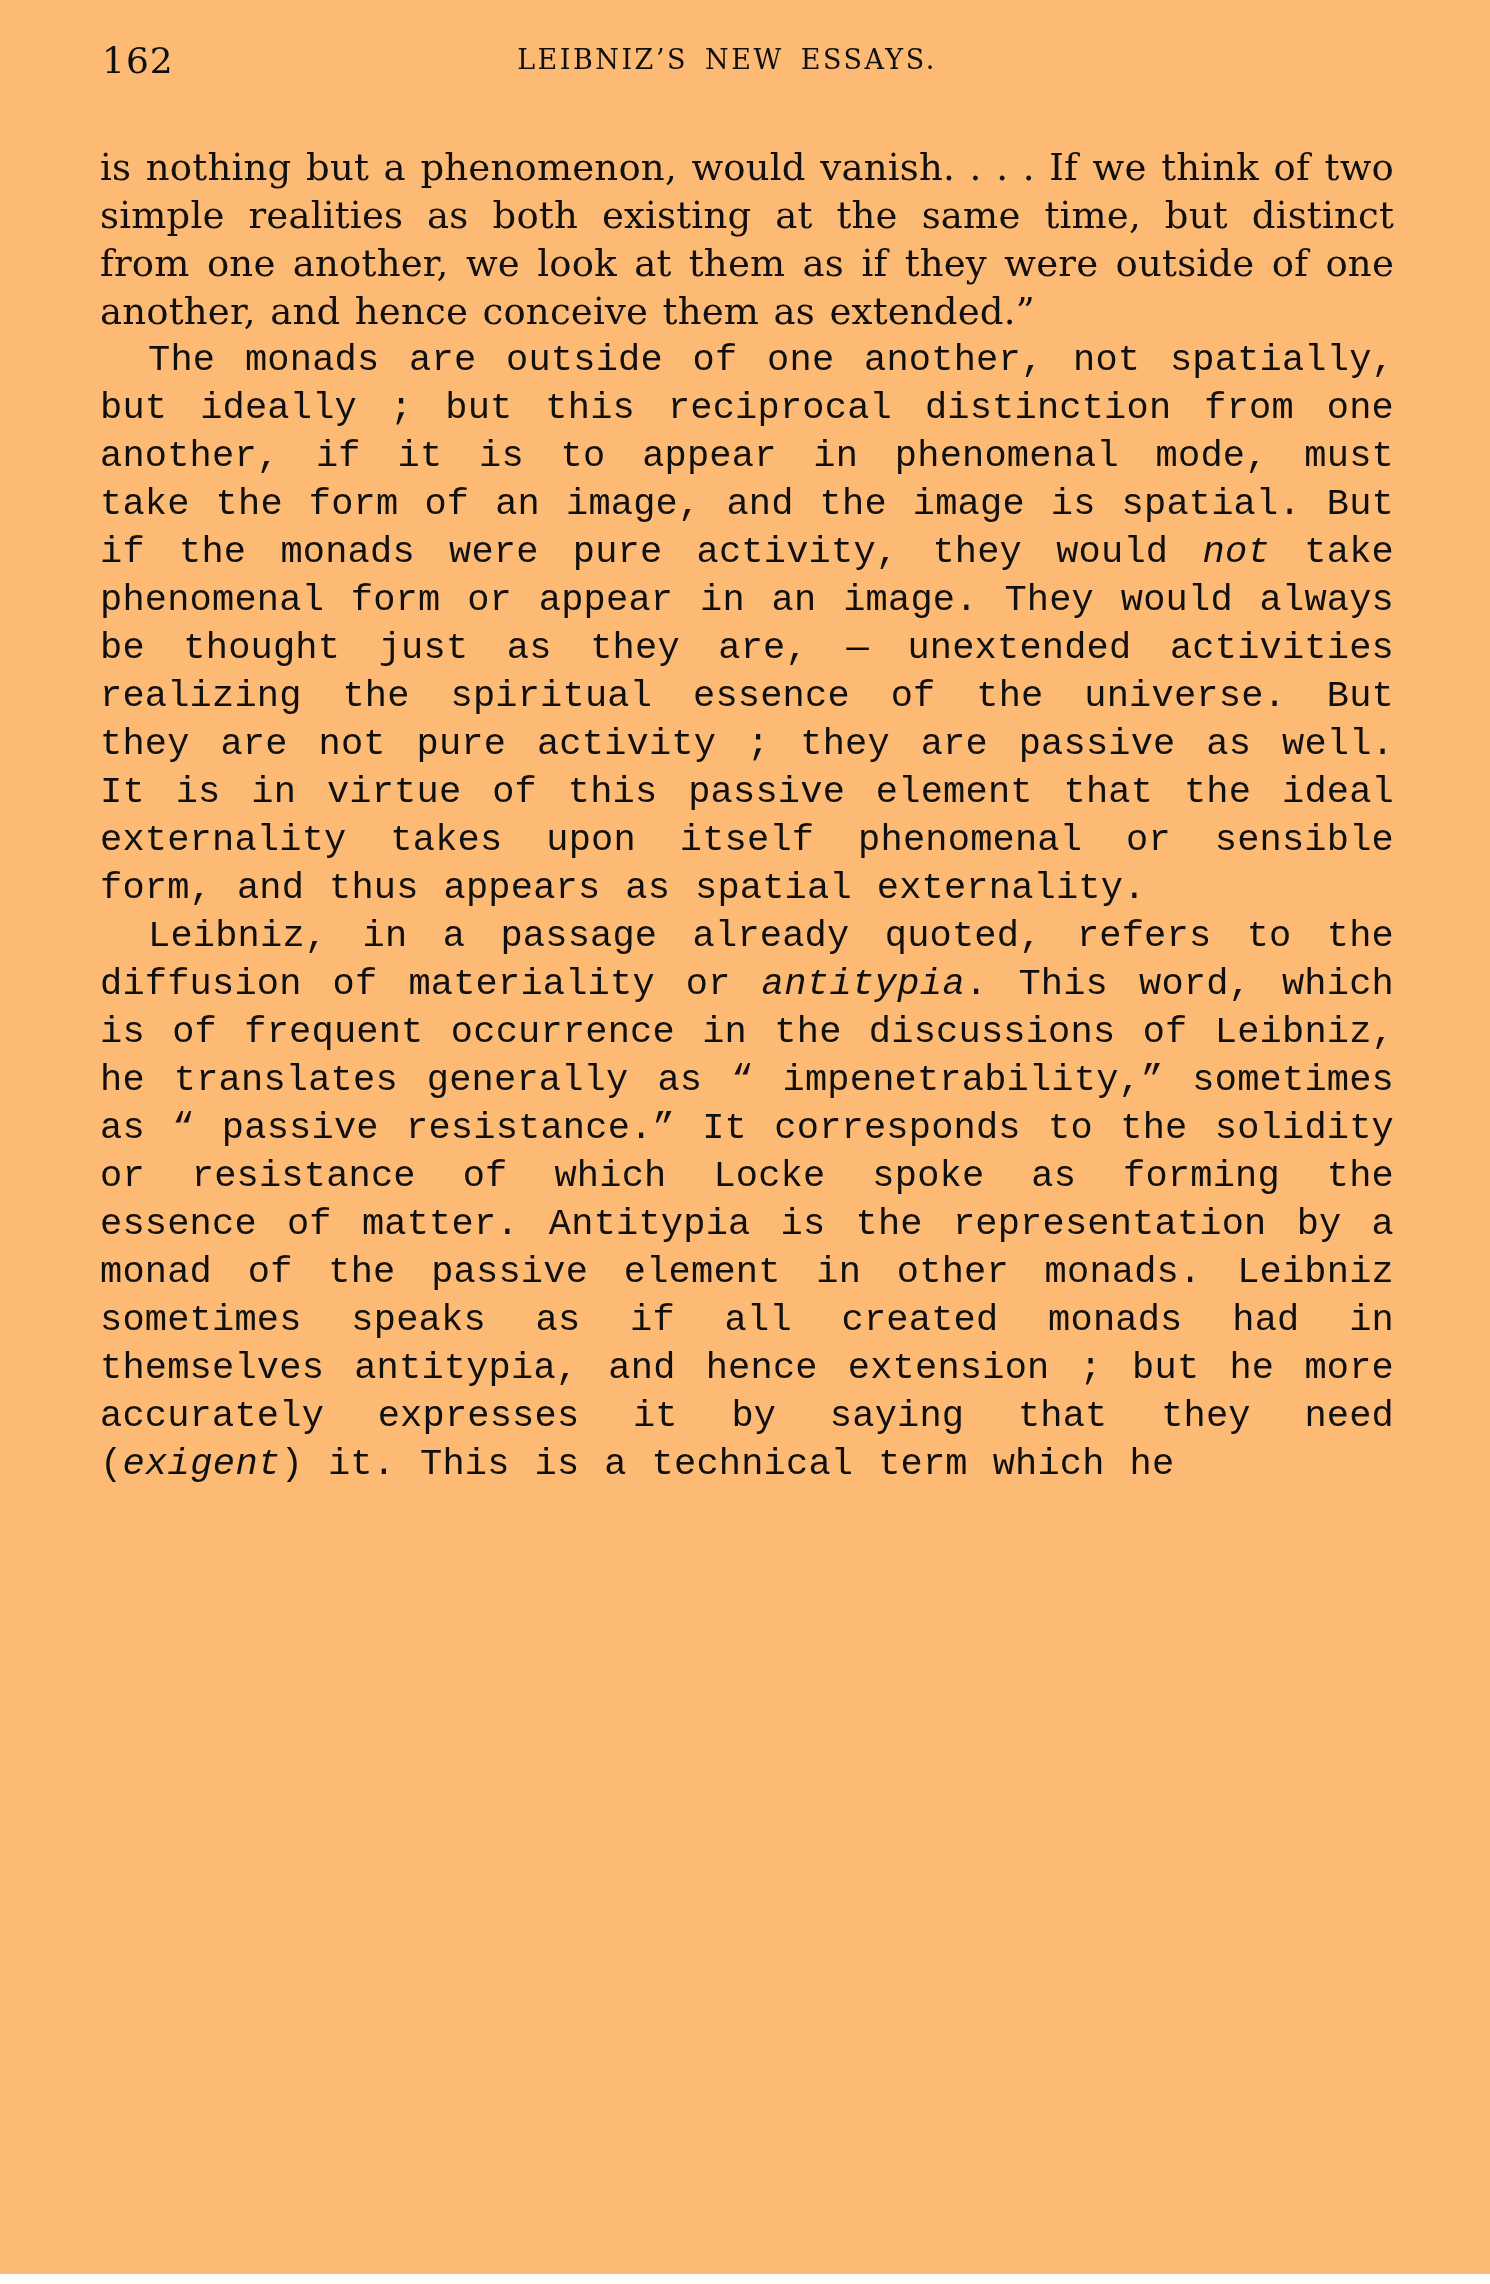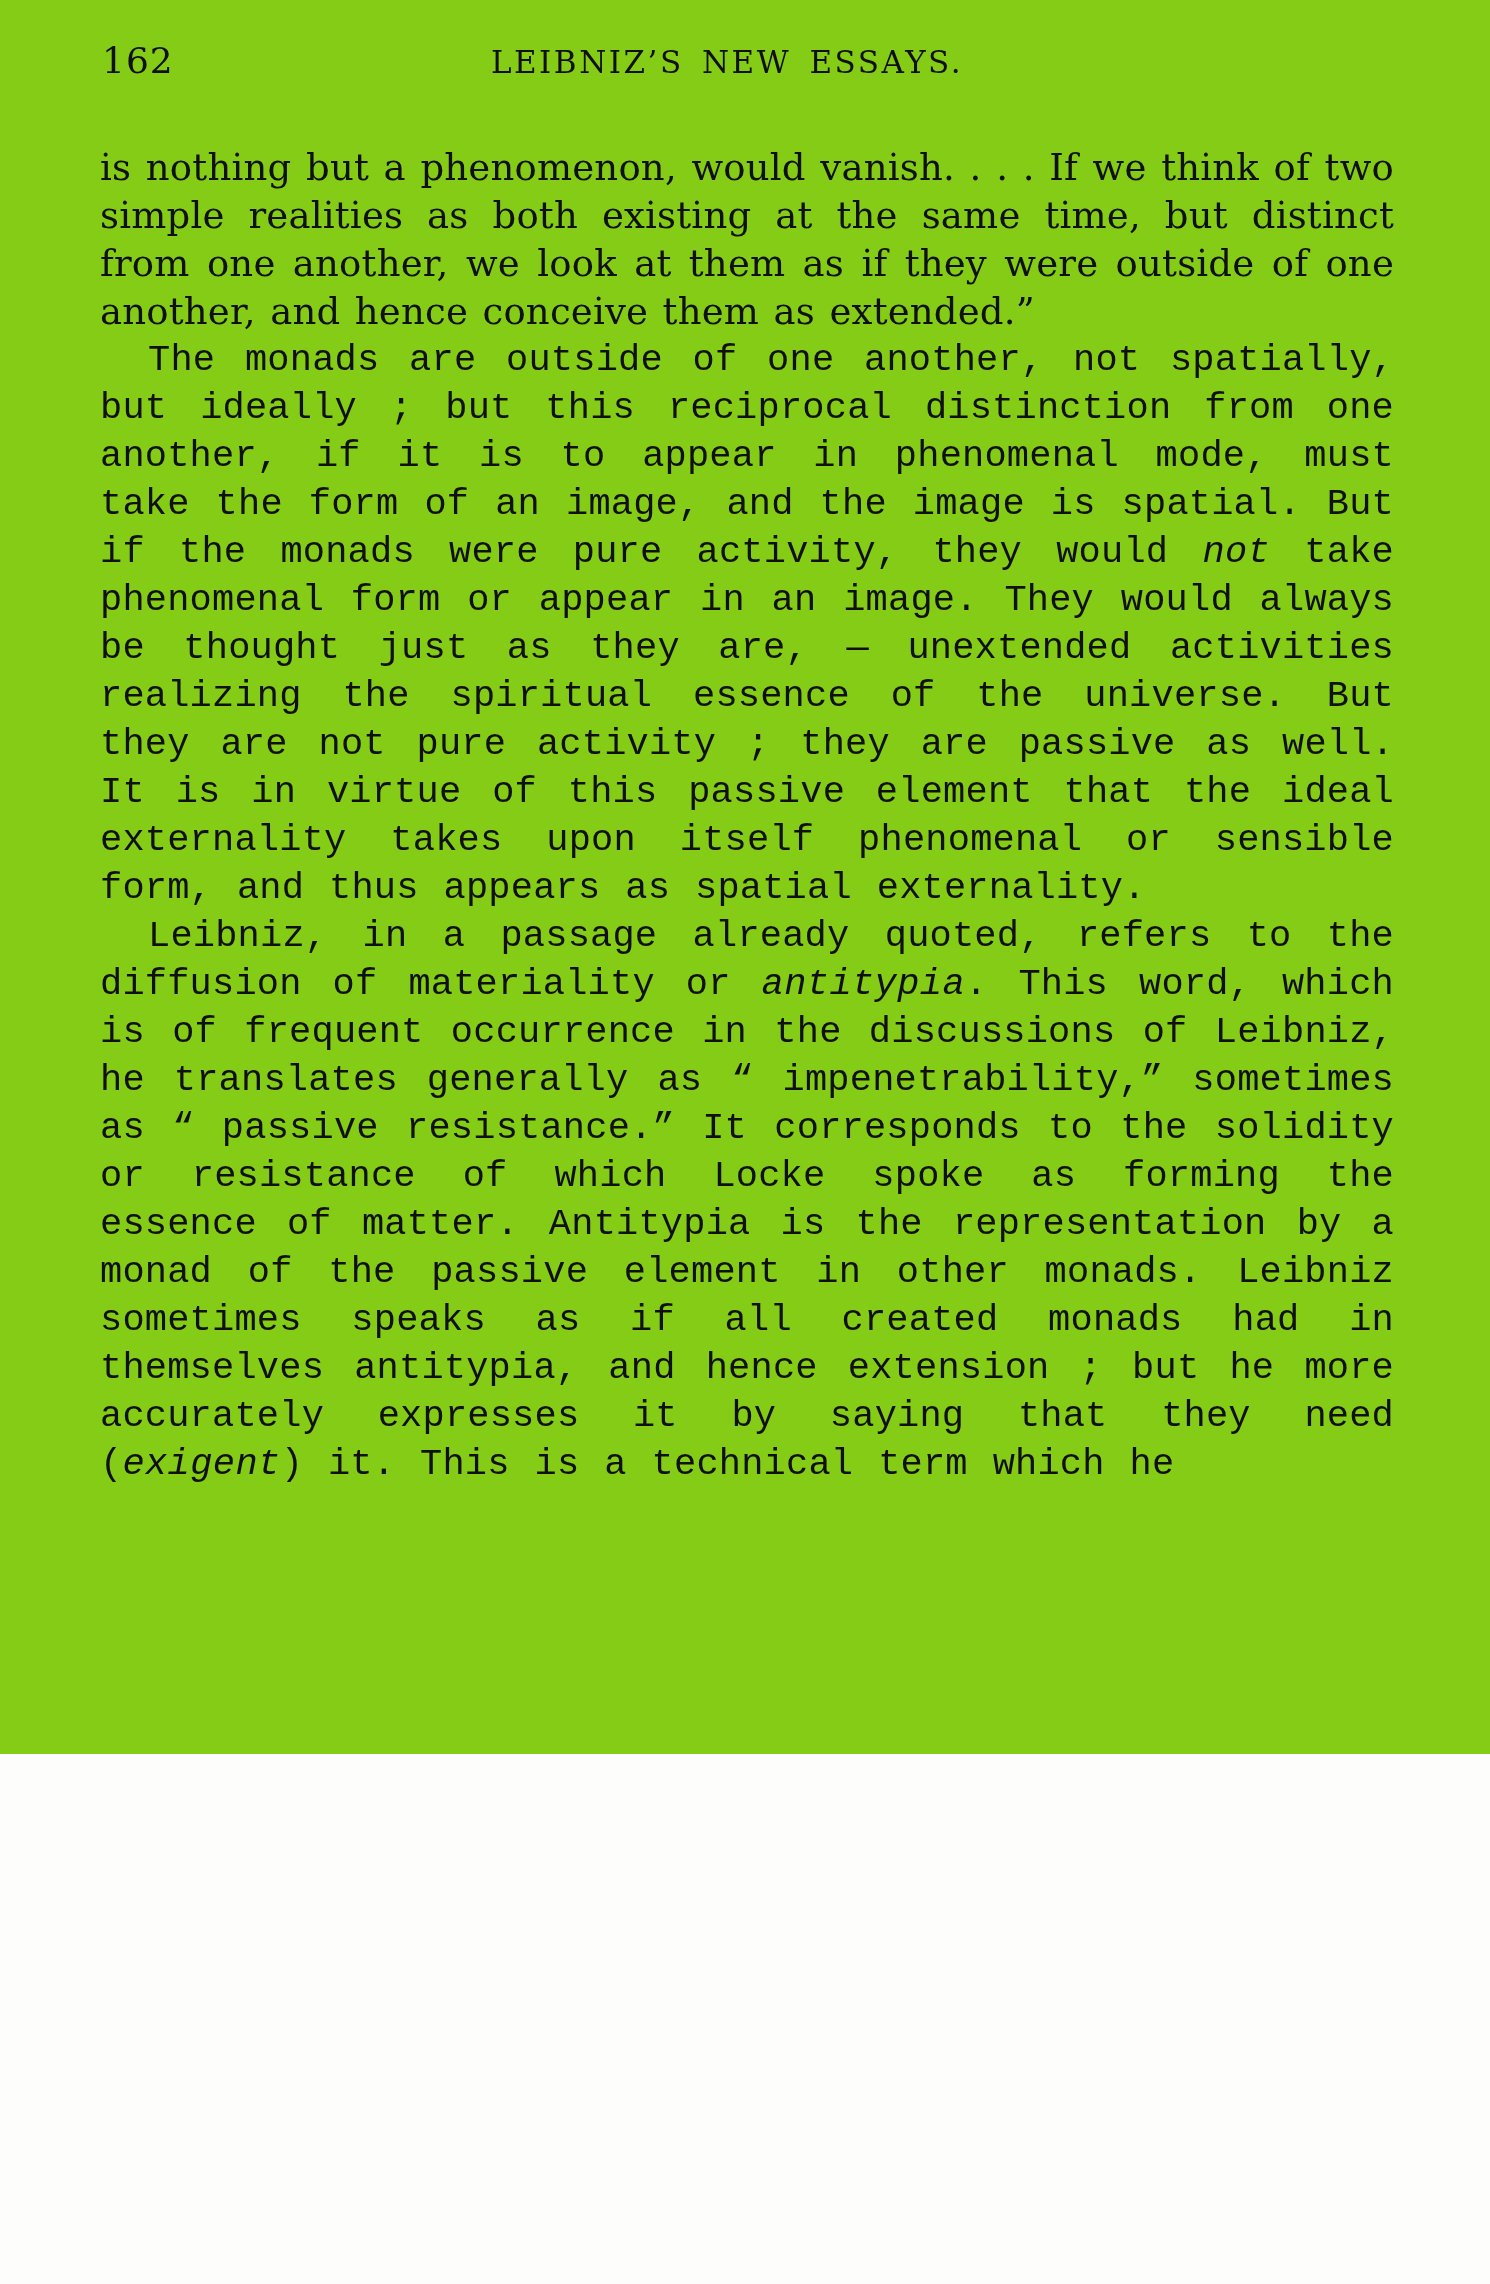--- a/index.html
+++ b/index.html
@@ -11,23 +11,23 @@
       background: #fdfdfb;
       color: #101010;
       font-family: "DejaVu Serif", "Liberation Serif", serif;
       overflow: hidden;
     }
 
     .page {
       position: relative;
       box-sizing: border-box;
       width: 1490px;
-      height: 1754px;
+      height: 2274px;
       padding: 40px 96px 30px 100px;
-      background: #84cc16;
+      background: #fdba74;
     }
 
     
     .header {
       position: relative;
       height: 62px;
     }
 
     .page-number {
       position: absolute;
@@ -36,21 +36,21 @@
       font-size: 36px;
       letter-spacing: 1px;
     }
 
     .running-title {
       position: absolute;
       left: 0;
       right: 40px;
       top: 4px;
       text-align: center;
-      font-size: 31px;
+      font-size: 27px;
       letter-spacing: 2.5px;
       word-spacing: 6px;
     }
 
     
     .body-text {
       margin-top: 42px;
       font-size: 37px;
       line-height: 48px;
       text-align: justify;

